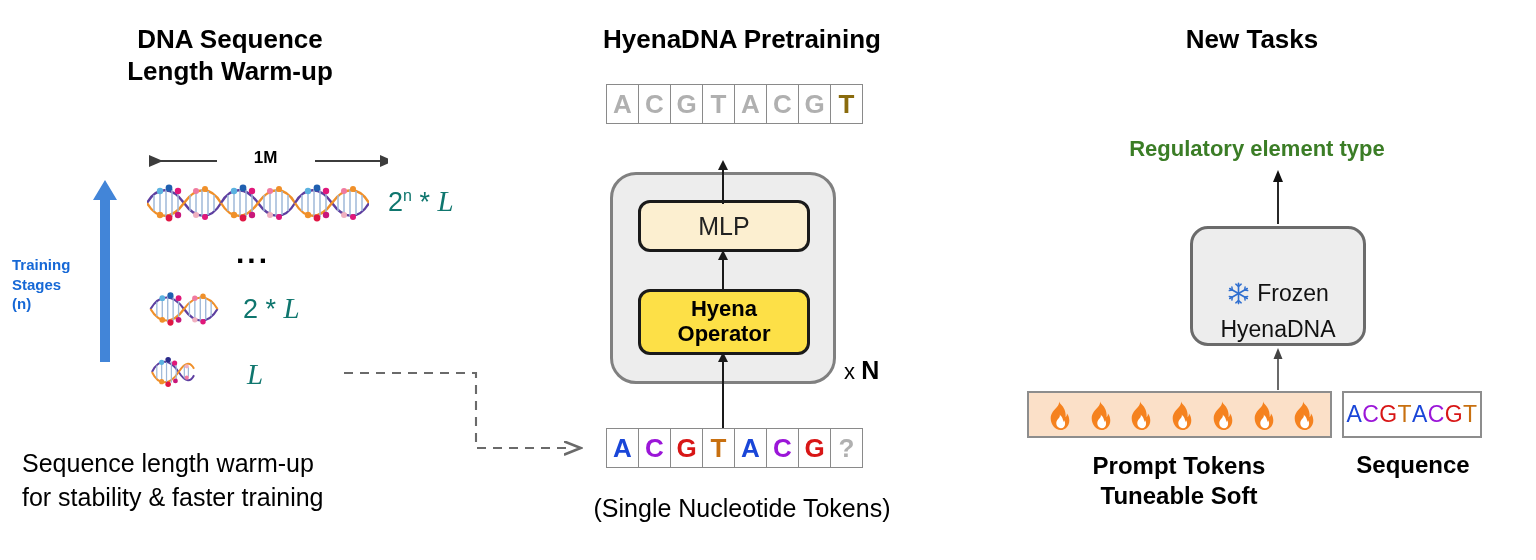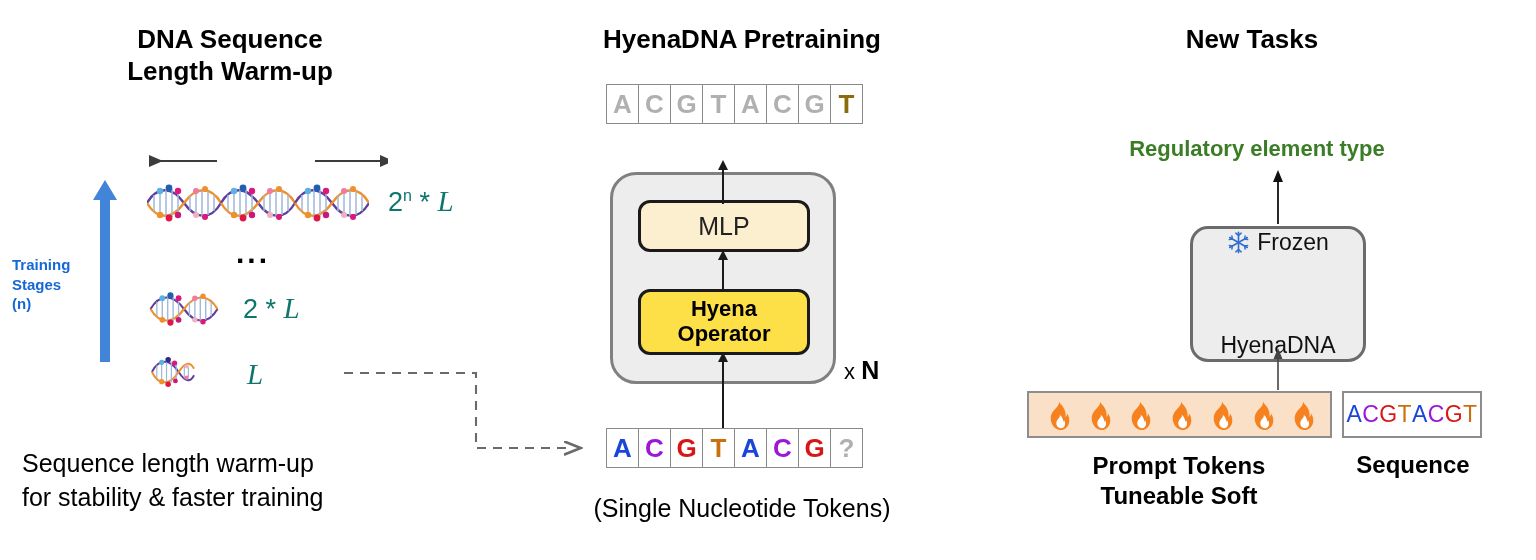--- a/index.html
+++ b/index.html
@@ -61,23 +61,23 @@
   }
   #lab-xn{left:332px;top:356px;font-size:22px;}
   #lab-xn b{font-size:25px;}
   #nucleo-caption{left:24px;top:480px;width:412px;text-align:center;font-size:25px;margin-top:14px;}
 
   
   #panel-adapt{left:972px;top:0;width:564px;height:560px;}
   #adapt-title{left:80px;top:24px;width:400px;}
   #reg-label{left:40px;top:136px;width:490px;text-align:center;font-weight:bold;font-size:22px;color:#3b7d26;}
   #box-frozen{
-    left:218px;top:226px;width:176px;height:136px;
+    left:218px;top:226px;width:176px;height:120px;
     background:#ededed;border:3px solid #6b6b6b;border-radius:18px;box-sizing:border-box;
-    display:flex;flex-direction:column;align-items:center;justify-content:space-between;gap:9px;
+    display:flex;flex-direction:column;align-items:center;justify-content:flex-end;gap:9px;
   }
   #frozen-line1{display:flex;align-items:center;gap:7px;font-size:23px;color:#111;}
   #frozen-line2{font-size:23px;color:#111;}
   #box-soft{
     left:55px;top:391px;width:305px;height:47px;
     background:#fbe0c8;border:2px solid #8d8d8d;box-sizing:border-box;
     display:flex;align-items:center;justify-content:space-evenly;
   }
   #box-seq{
     left:370px;top:391px;width:140px;height:47px;
@@ -108,20 +108,21 @@
       <marker id="mkL" markerWidth="8" markerHeight="8" refX="7" refY="3" orient="auto">
         <path d="M7,0 L0,3 L7,6 z" fill="#3c3c3c"></path>
       </marker>
       <marker id="mkR" markerWidth="8" markerHeight="8" refX="1" refY="3" orient="auto">
         <path d="M0,0 L7,3 L0,6 z" fill="#3c3c3c"></path>
       </marker>
     </defs>
     <line x1="74" y1="11" x2="6" y2="11" stroke="#3c3c3c" stroke-width="2" marker-end="url(#mkL)"></line>
     <line x1="172" y1="11" x2="239" y2="11" stroke="#3c3c3c" stroke-width="2" marker-end="url(#mkR)"></line>
   </svg>
+  <div class="abs" id="label-1m">1M</div>
 
   <svg class="abs helix" id="helix-top" width="222" height="42" viewBox="0 0 222 42">
     <g>
       <g id="hx-unit-a">
         <path d="M0,21 C10,4 25,4 37,21 C49,38 64,38 74,21" fill="none" stroke="#5e3fa0" stroke-width="2.4"></path>
         <path d="M0,21 C10,38 25,38 37,21 C49,4 64,4 74,21" fill="none" stroke="#f0902a" stroke-width="2.4"></path>
         <g stroke="#9fb8d8" stroke-width="1.5">
           <line x1="7" y1="13" x2="7" y2="29"></line>
             <line x1="13" y1="9" x2="13" y2="33"></line>
           <line x1="19" y1="7" x2="19" y2="35"></line>

